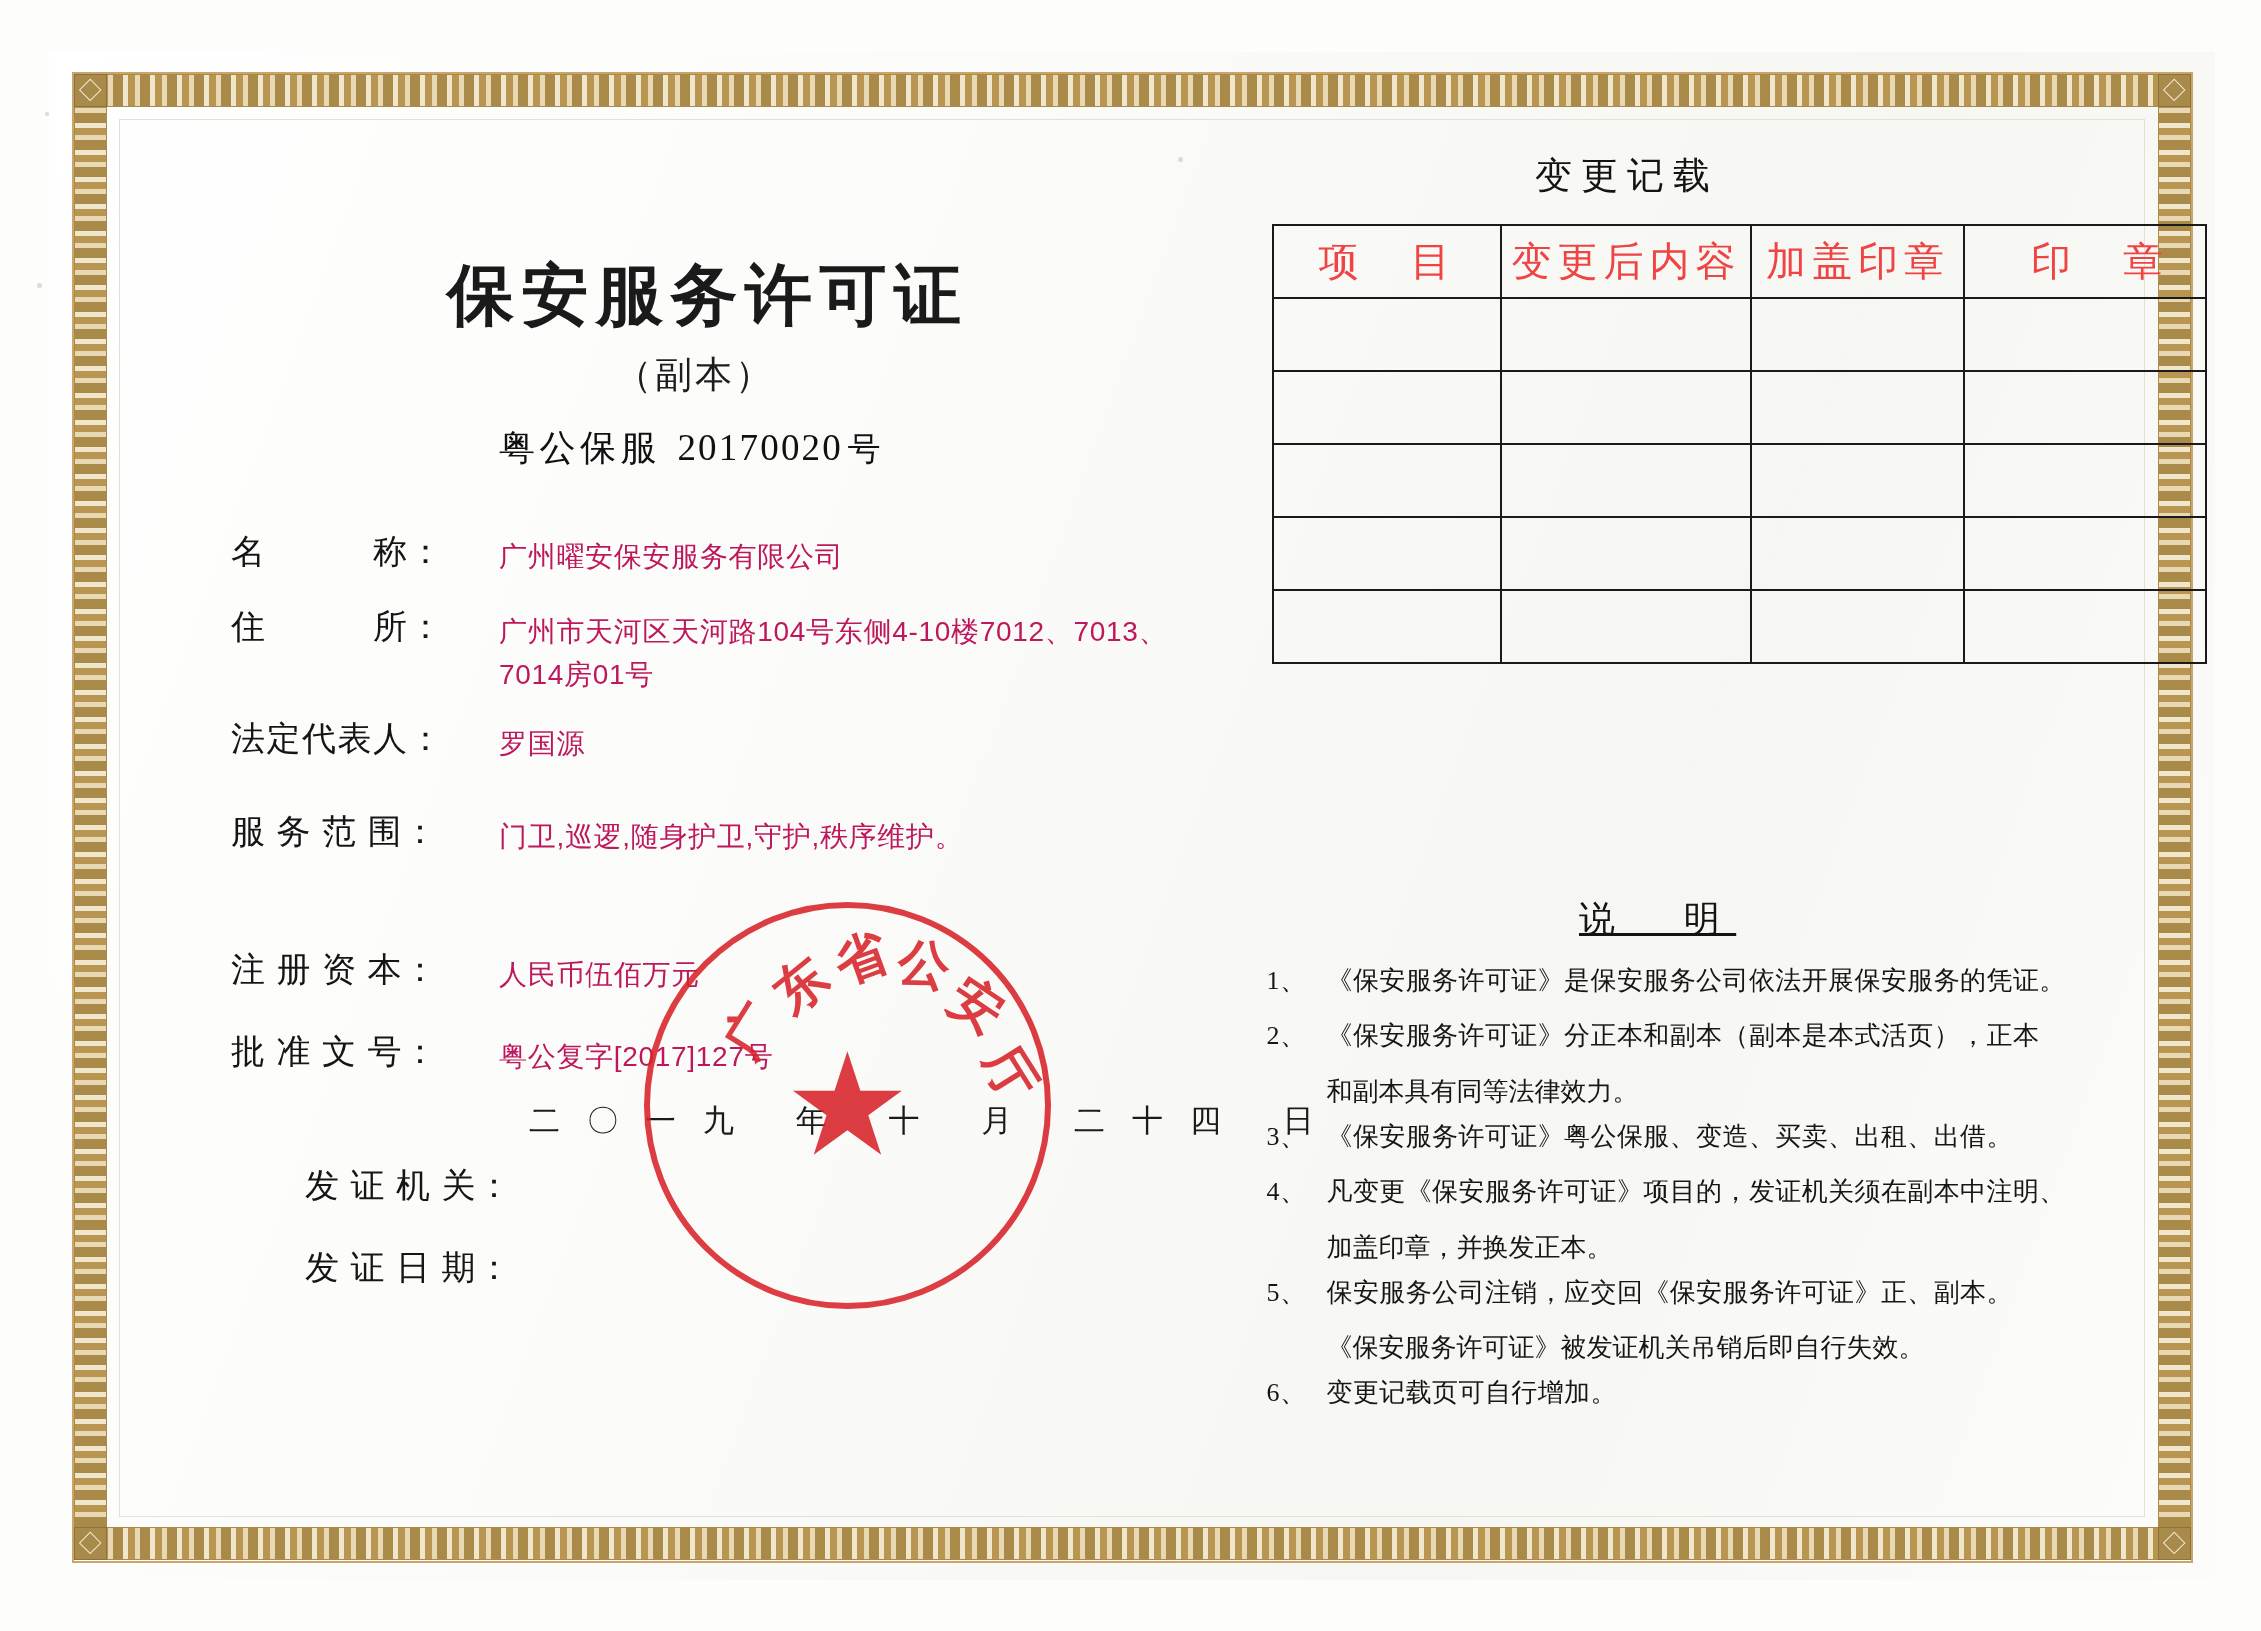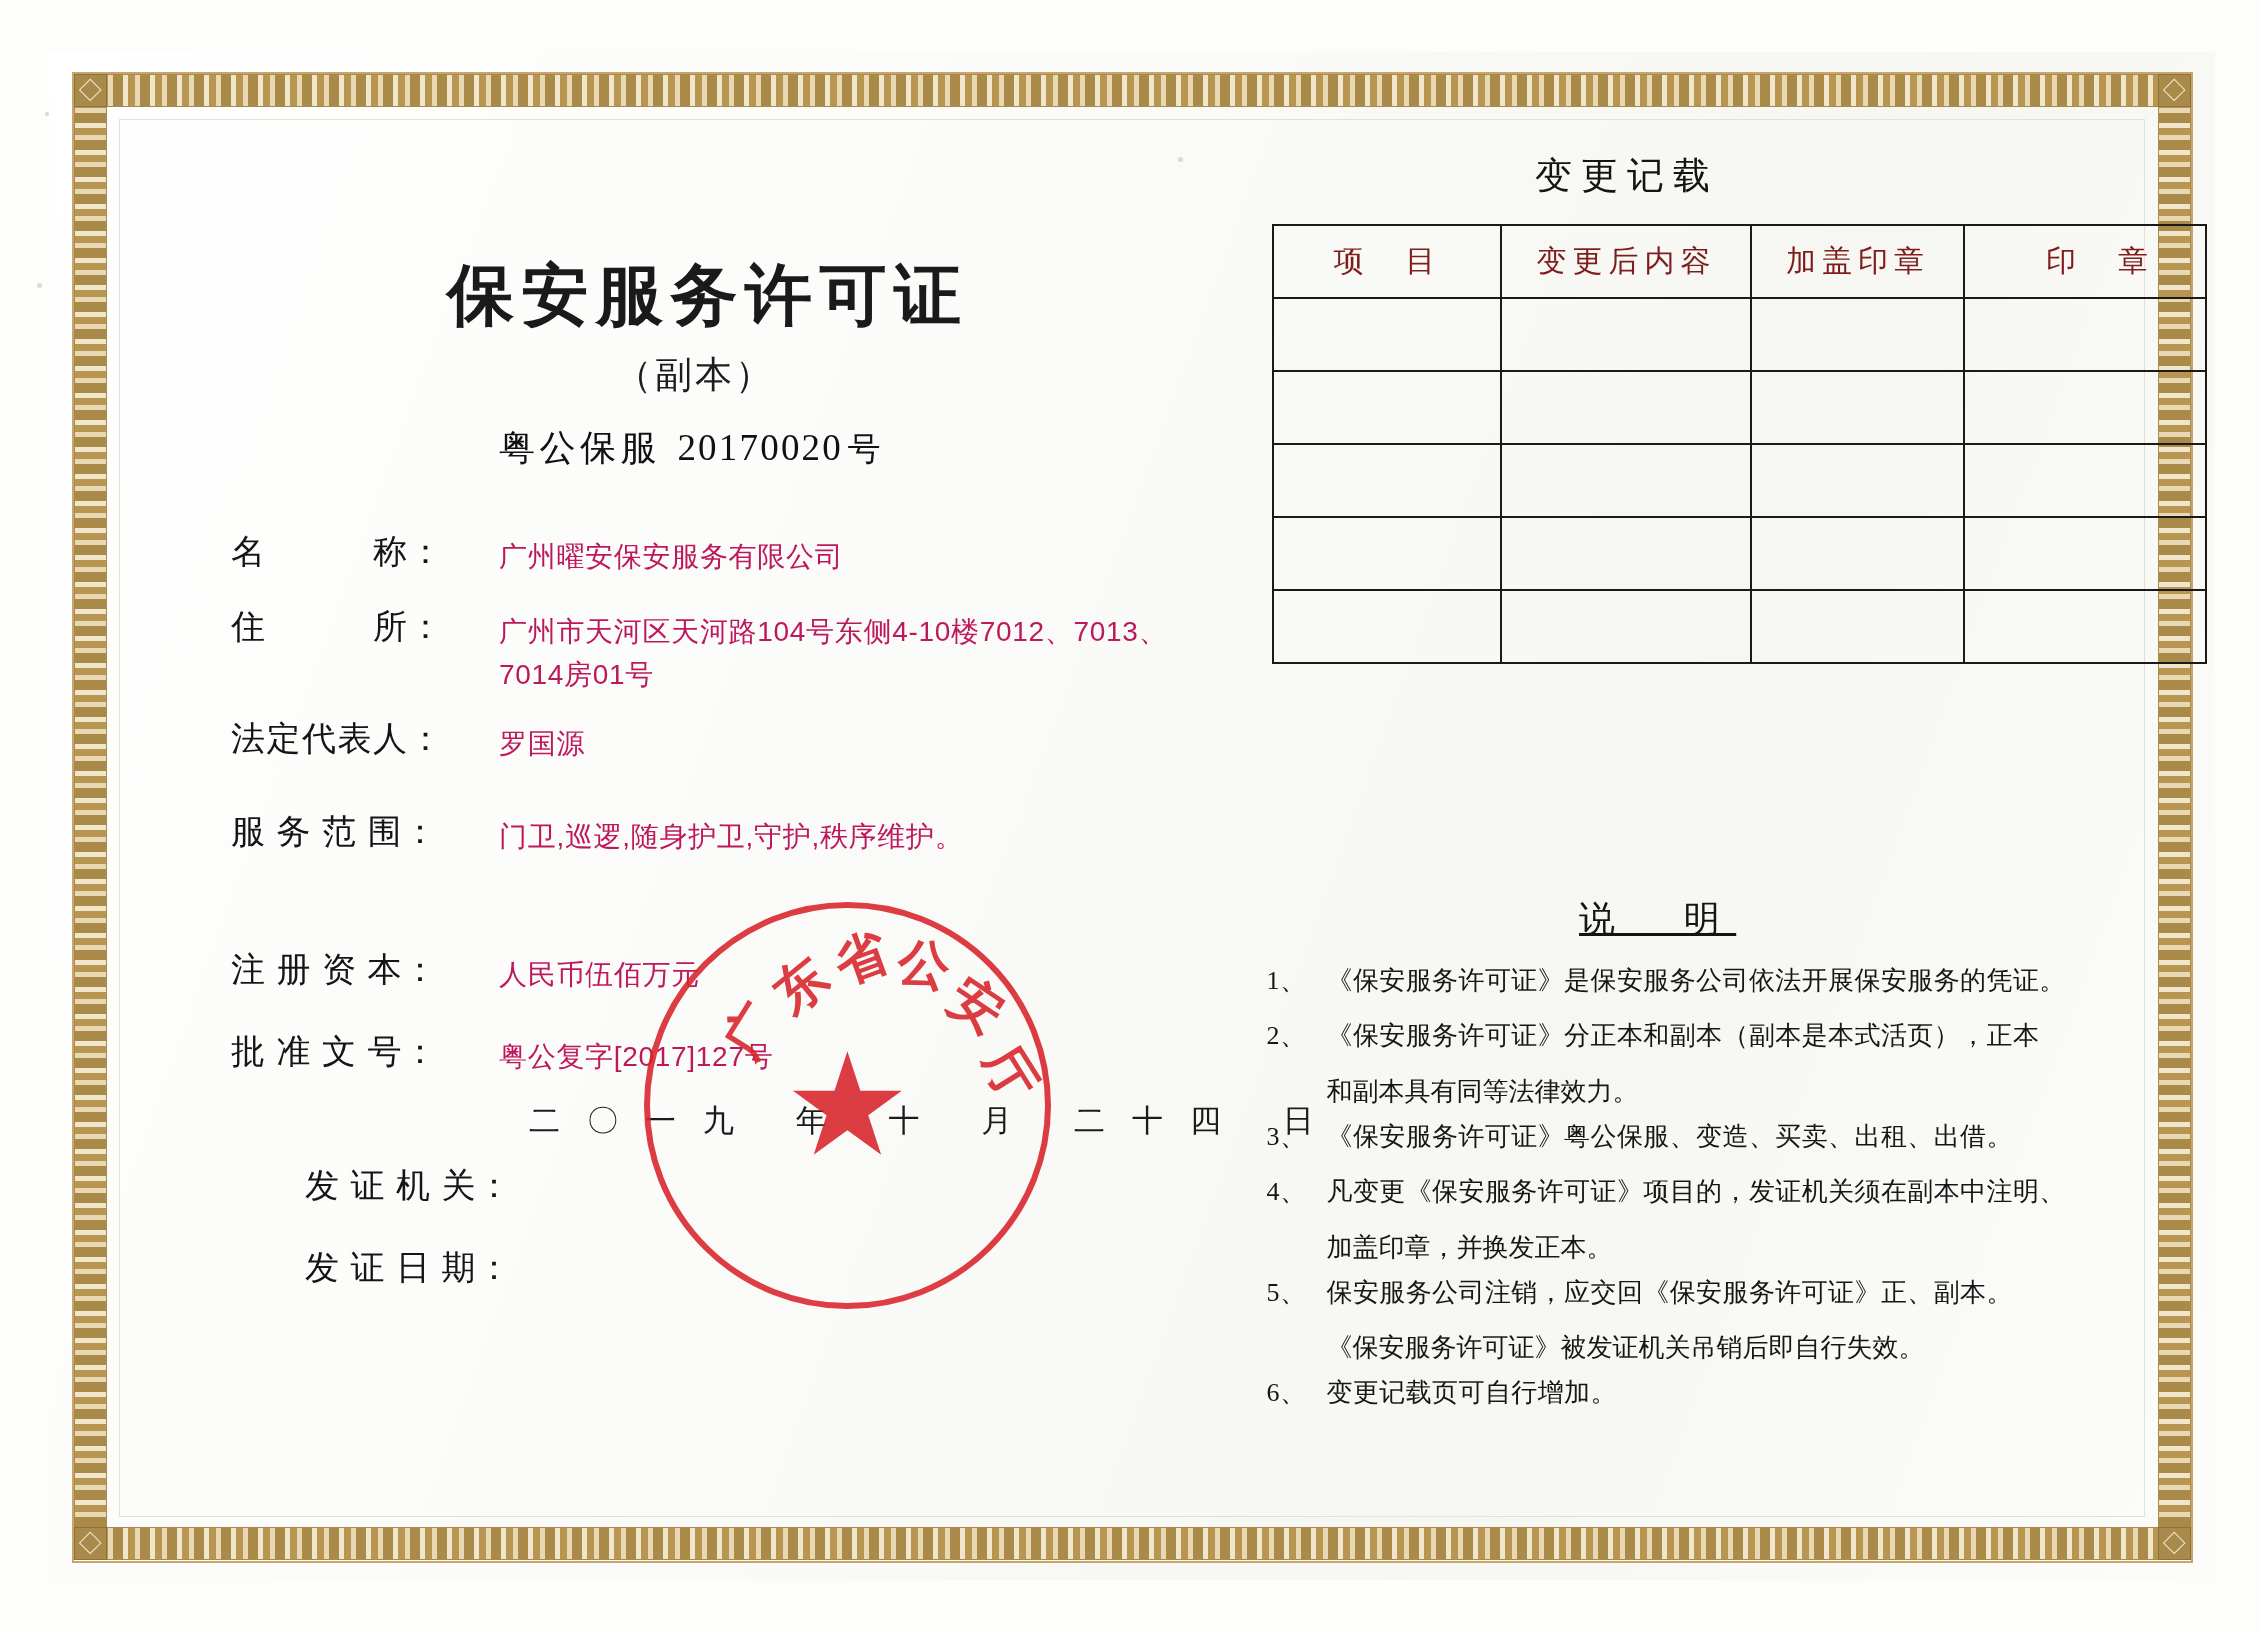--- a/index.html
+++ b/index.html
@@ -289,24 +289,24 @@
     width: 887px;
     border-collapse: collapse;
     table-layout: fixed;
   }
   table.change-table th,
   table.change-table td {
     border: 2.2px solid #1a1a1a;
     height: 69px;
   }
   table.change-table th {
-    font-size: 30px;
+    font-size: 40px;
     font-weight: 400;
     letter-spacing: 6px;
-    color: #7f1d1d;
+    color: #ef4444;
   }
   .col-1 { width: 224px; }
   .col-2 { width: 246px; }
   .col-3 { width: 209px; }
   .col-4 { width: 209px; padding-left: 30px; }
 
   .notes-title {
     position: absolute;
     top: 783px;
     left: 320px;

